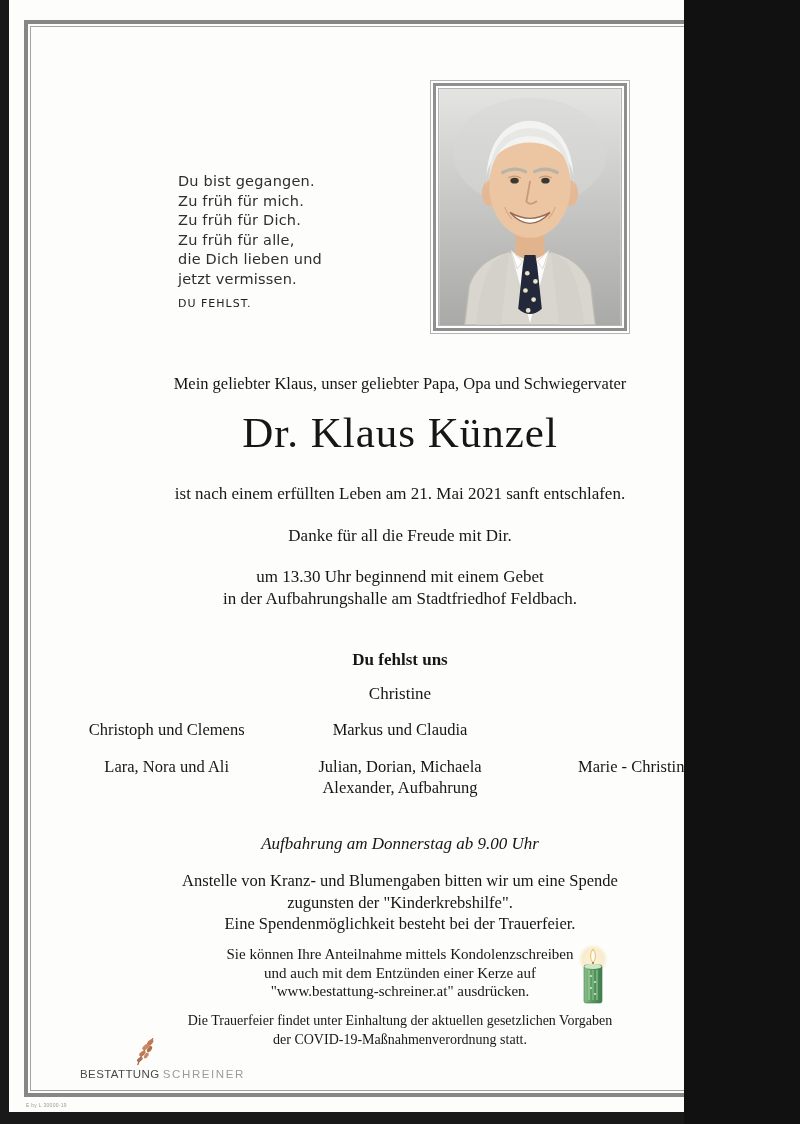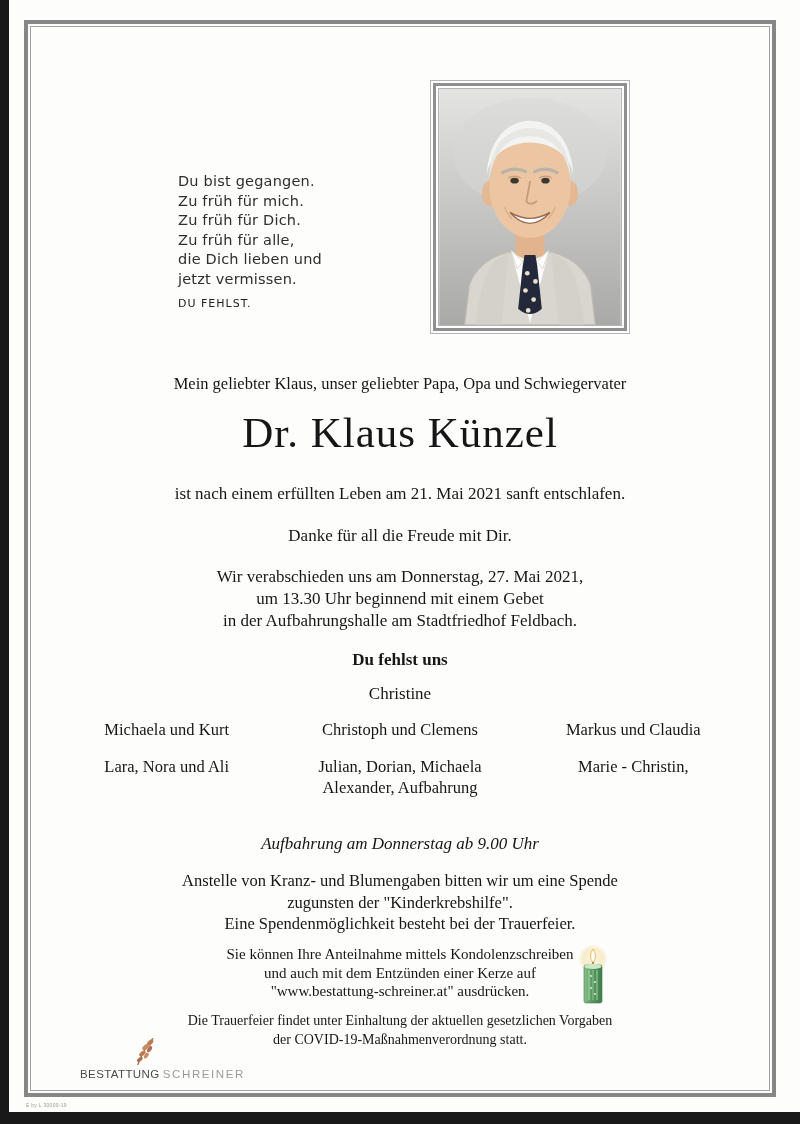--- a/index.html
+++ b/index.html
@@ -1,18 +1,18 @@
 <!DOCTYPE html>
 <html><head>
 <meta charset="utf-8">
 <style>
   * { margin:0; padding:0; box-sizing:border-box; }
   html,body { background:#111; }
   .page {
-    position:relative; width:800px; height:1124px;
+    position:relative; width:684px; height:1124px;
     background:#fdfdfb; overflow:hidden;
     font-family:"Liberation Serif", serif; color:#161616;
   }
   .edge { position:absolute; background:#191919; }
   .edge-left { left:0; top:0; width:9px; height:1124px; }
   .edge-bottom { left:0; top:1112px; width:800px; height:12px; }
 
   .frame { position:absolute; left:24px; top:20px; width:752px; height:1077px;
            border:4px solid #868686; }
   .frame-inner { position:absolute; inset:2px; border:1px solid #a2a2a2; }
@@ -140,30 +140,28 @@
       </div>
     </div>
   </div>
 
   <div class="t intro">Mein geliebter Klaus, unser geliebter Papa, Opa und Schwiegervater</div>
   <h1 class="t name">Dr. Klaus Künzel</h1>
   <div class="t passing">ist nach einem erfüllten Leben am 21. Mai 2021 sanft entschlafen.</div>
   <div class="t thanks">Danke für all die Freude mit Dir.</div>
 
   <div class="t farewell">
-    <div>Wir verabschieden uns am Donnerstag, 27. Mai 2021,</div>
     <div>um 13.30 Uhr beginnend mit einem Gebet</div>
     <div>in der Aufbahrungshalle am Stadtfriedhof Feldbach.</div>
   </div>
 
   <div class="t missing">Du fehlst uns</div>
   <div class="t parent">Christine</div>
 
   <div class="grid row1">
-    <div>Michaela und Kurt</div>
     <div>Christoph und Clemens</div>
     <div>Markus und Claudia</div>
   </div>
 
   <div class="grid row2">
     <div>
       <div>Lara, Nora und Ali</div>
     </div>
     <div>
       <div>Julian, Dorian, Michaela</div>

